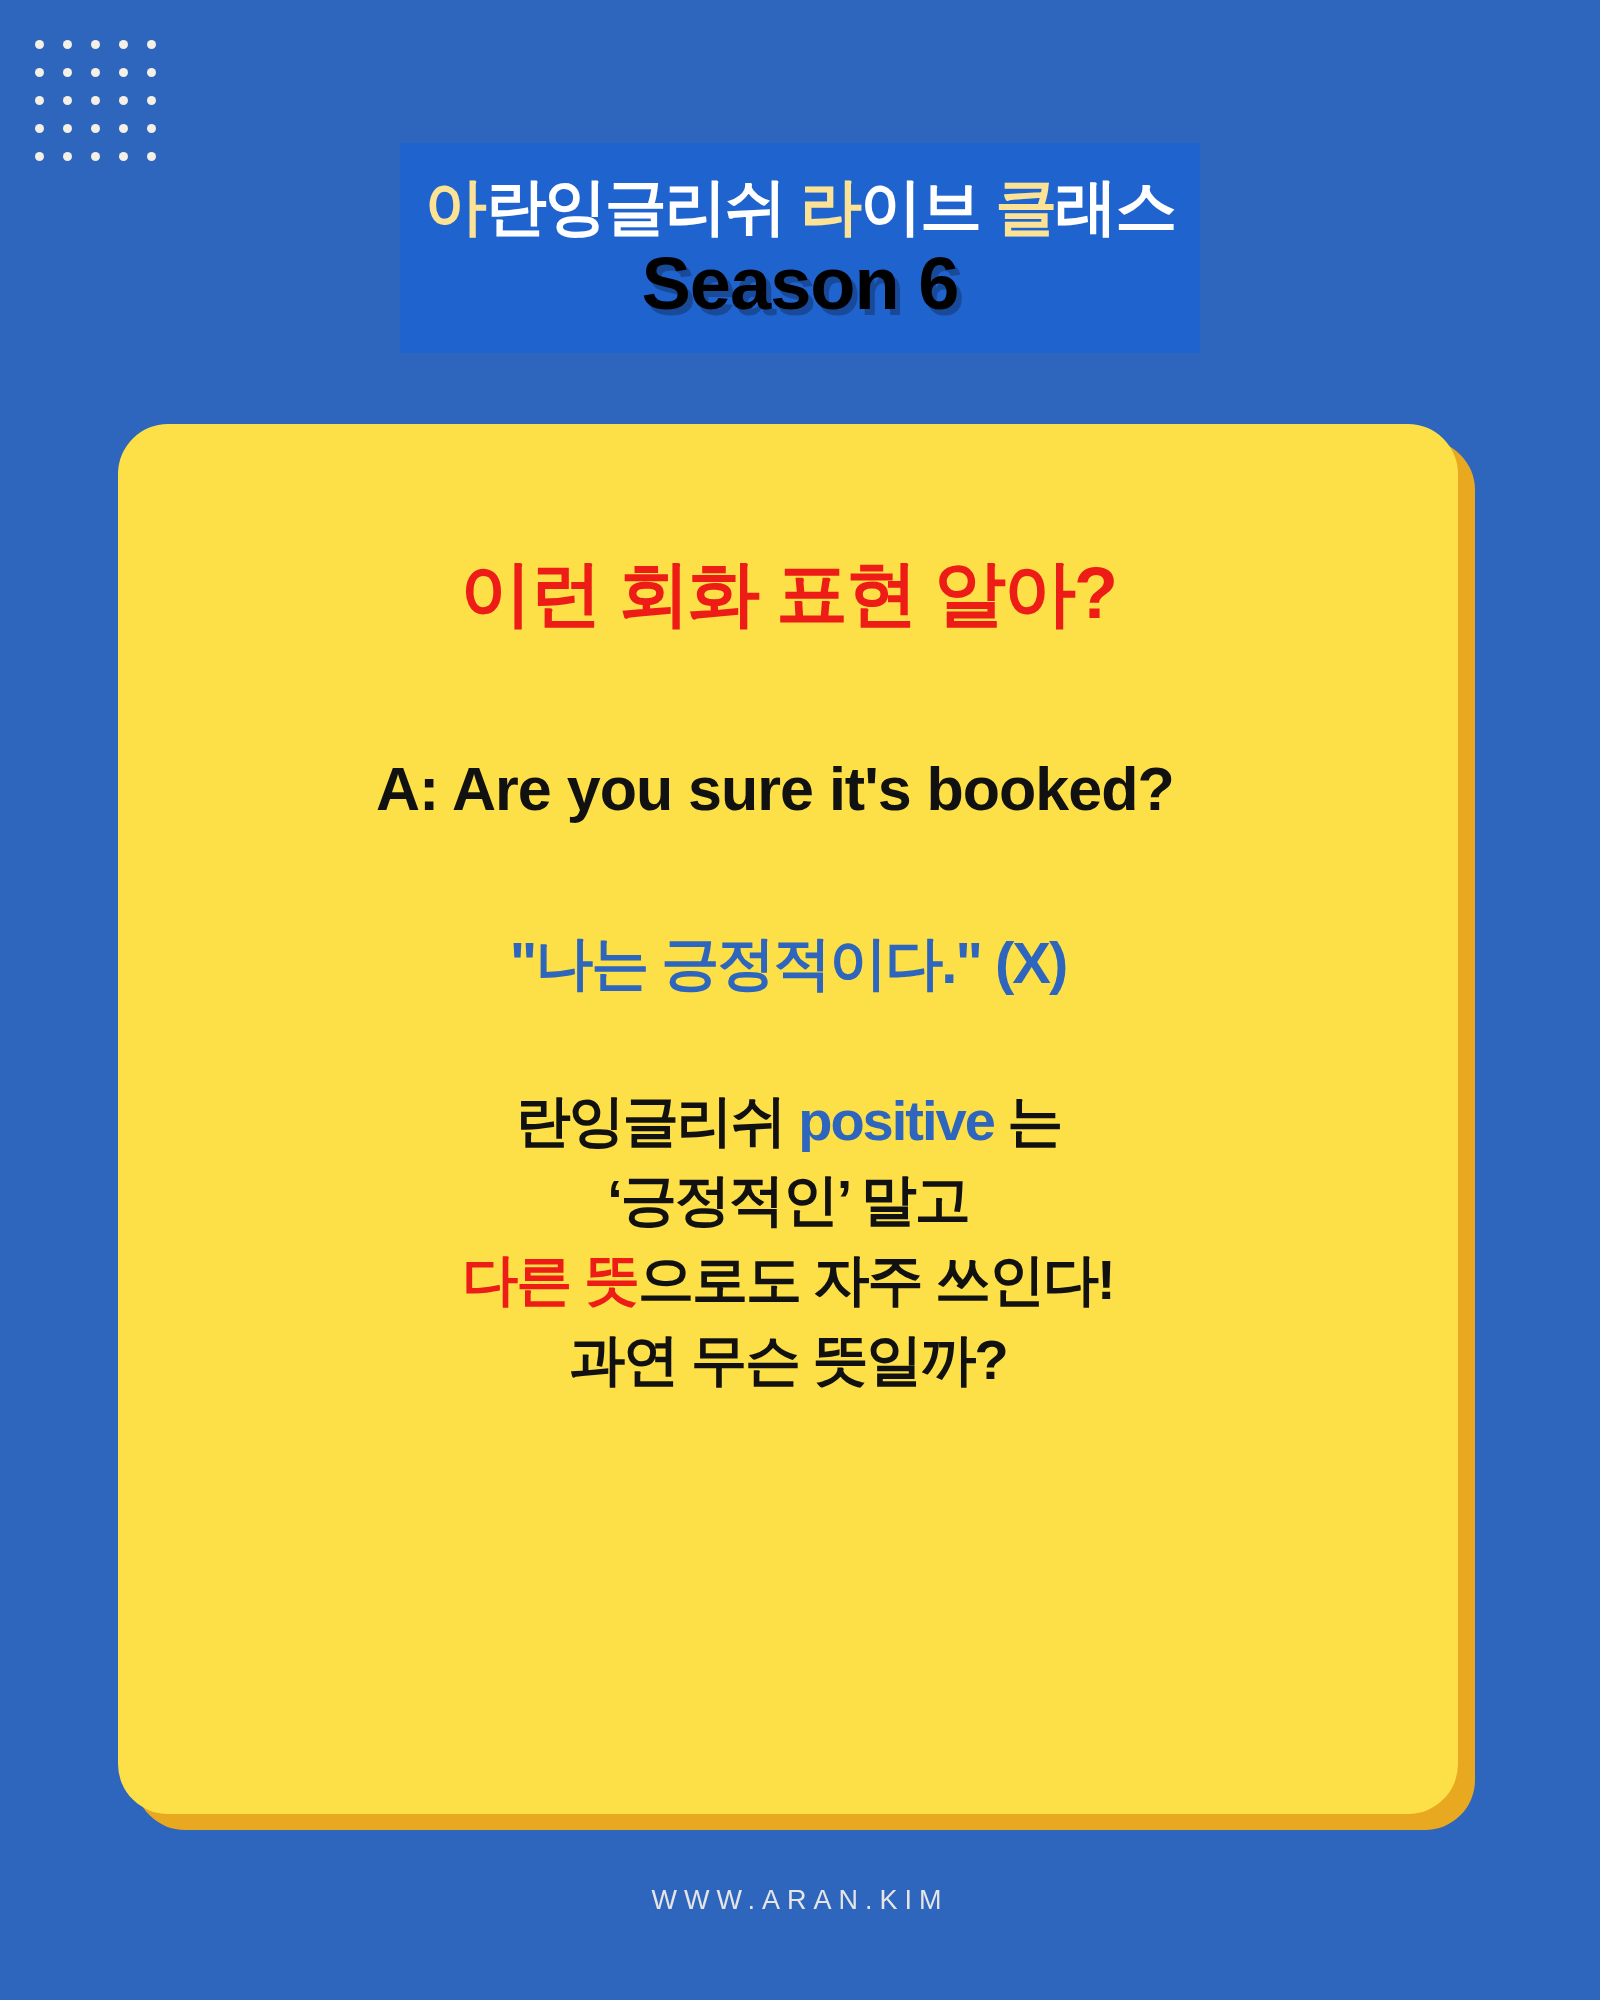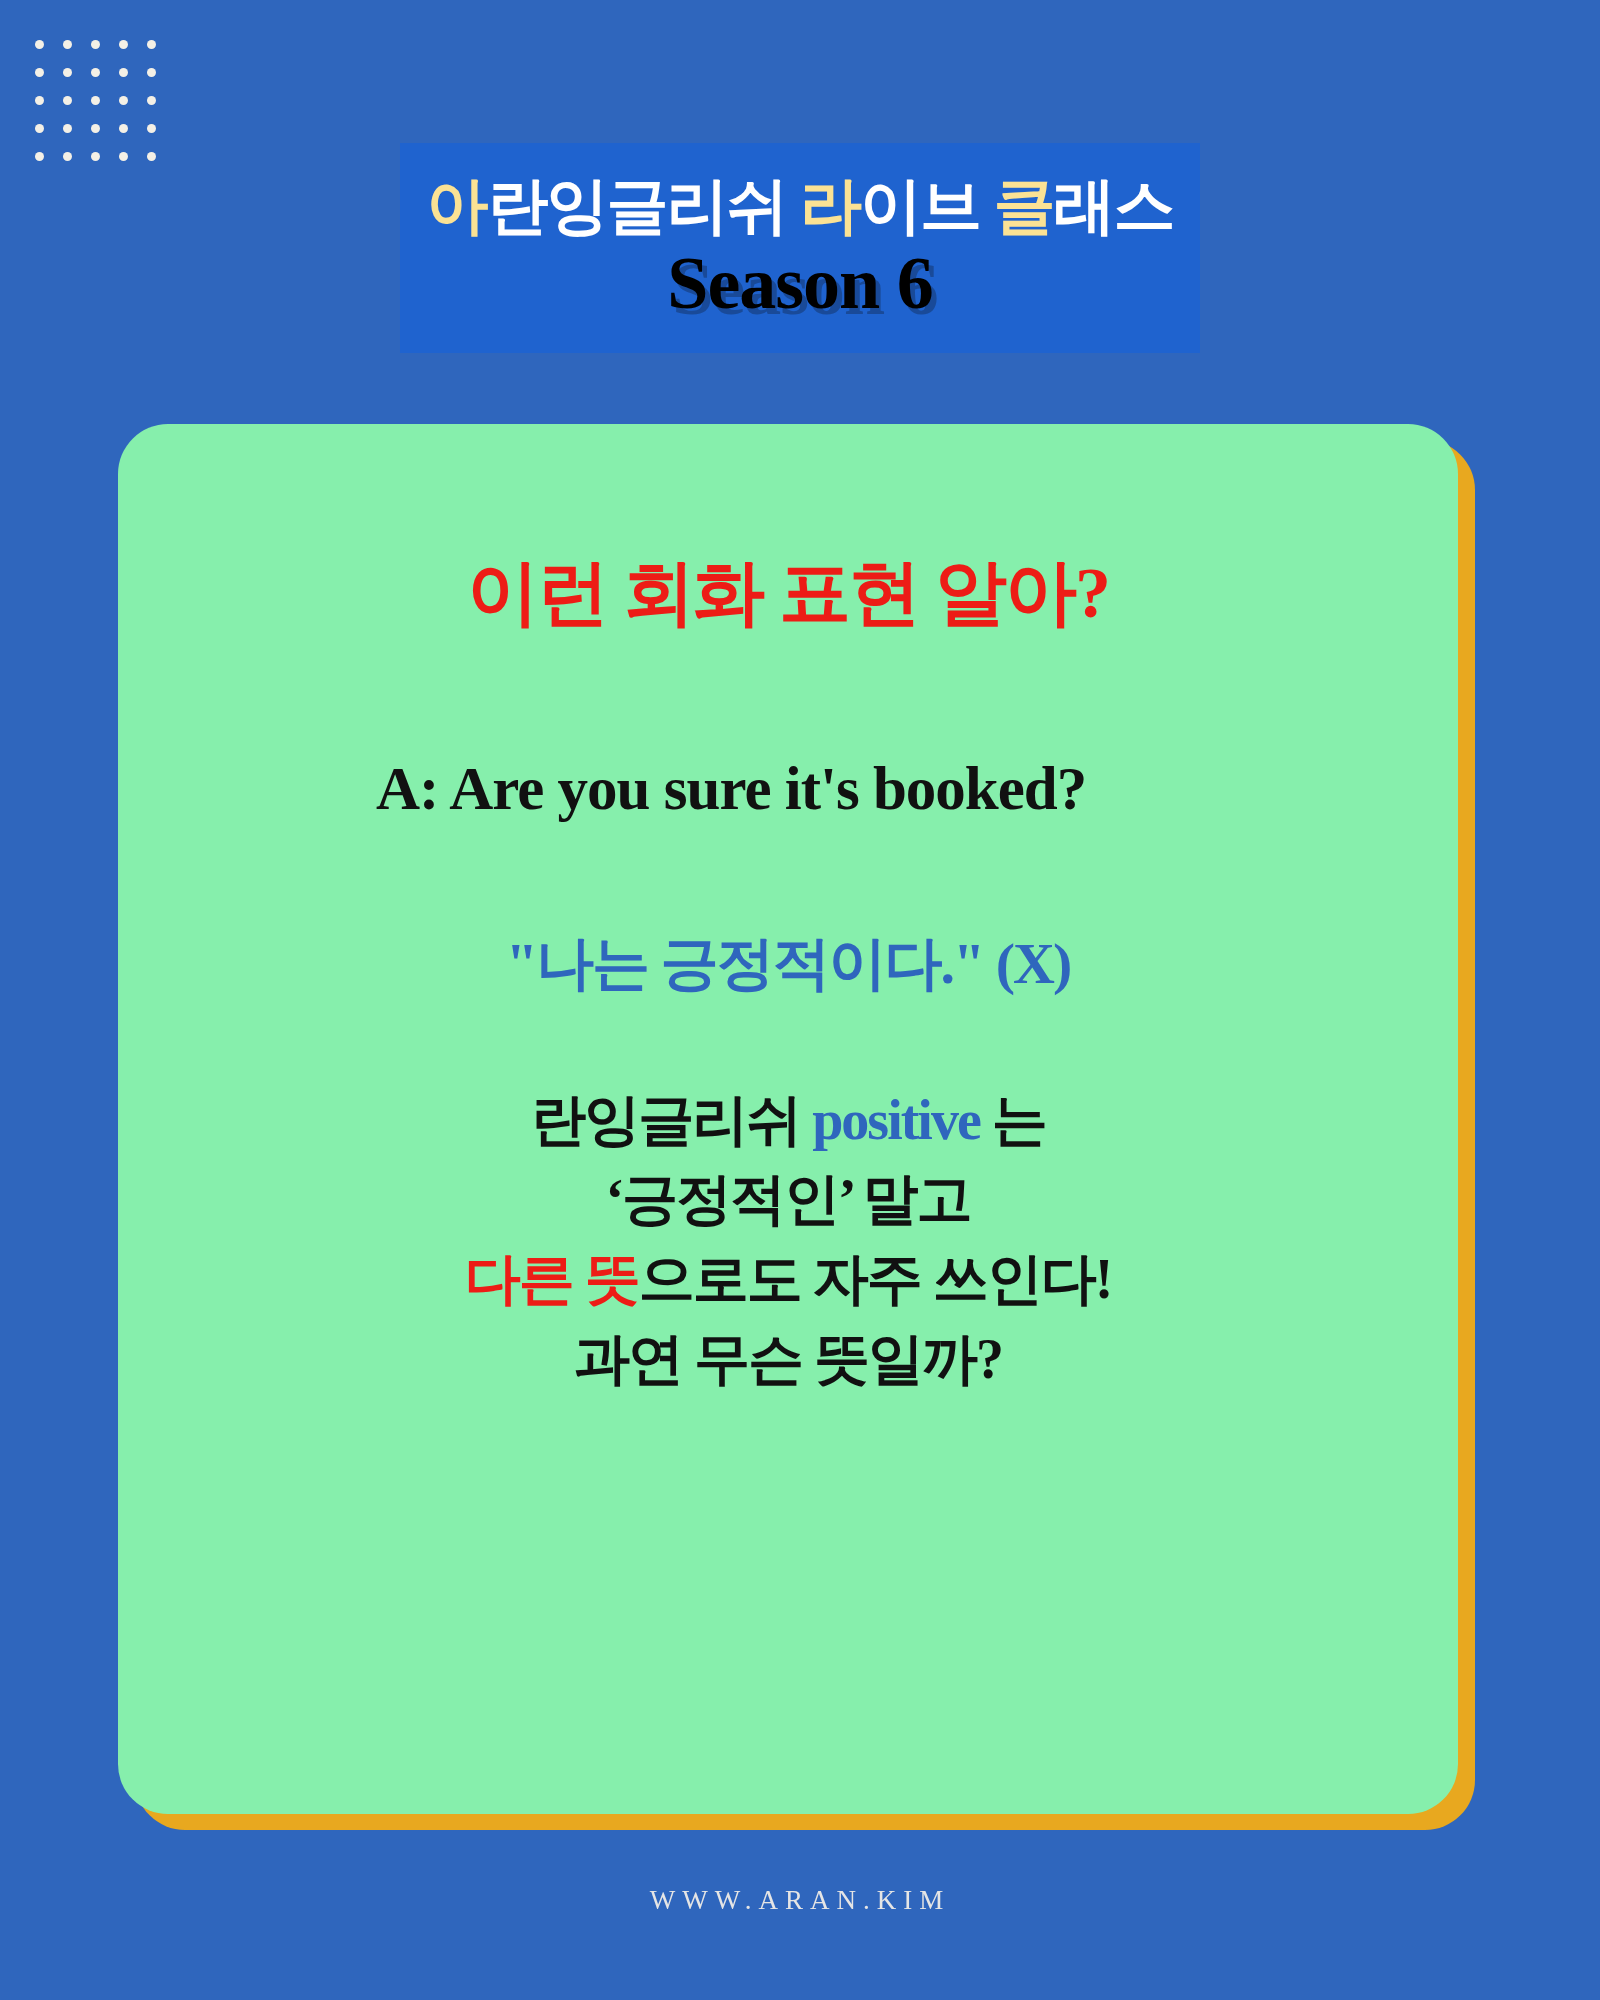--- a/index.html
+++ b/index.html
@@ -10,21 +10,20 @@
     background:#2f66bd;
     font-family:"Liberation Sans", sans-serif;
     overflow:hidden;
   }
 
   .poster {
     position:relative;
     width:1600px;
     height:2000px;
     background:#2f66bd;
-    font-family:Liberation Serif, serif;
   }
 
   
   .dot-grid {
     position:absolute;
     top:40px; left:35px;
     display:grid;
     grid-template-columns:repeat(5, 28px);
     grid-template-rows:repeat(5, 28px);
   }
@@ -77,21 +76,21 @@
     height:1390px;
     background:#e8a81f;
     border-radius:50px;
   }
   .card {
     position:absolute;
     left:118px;
     top:424px;
     width:1340px;
     height:1390px;
-    background:#86efac;
+    background:#fde047;
     border-radius:50px;
     padding:100px 70px 60px;
     text-align:center;
   }
 
   .card-title {
     font-size:72px;
     font-weight:bold;
     color:#ed1c16;
     letter-spacing:-2px;

